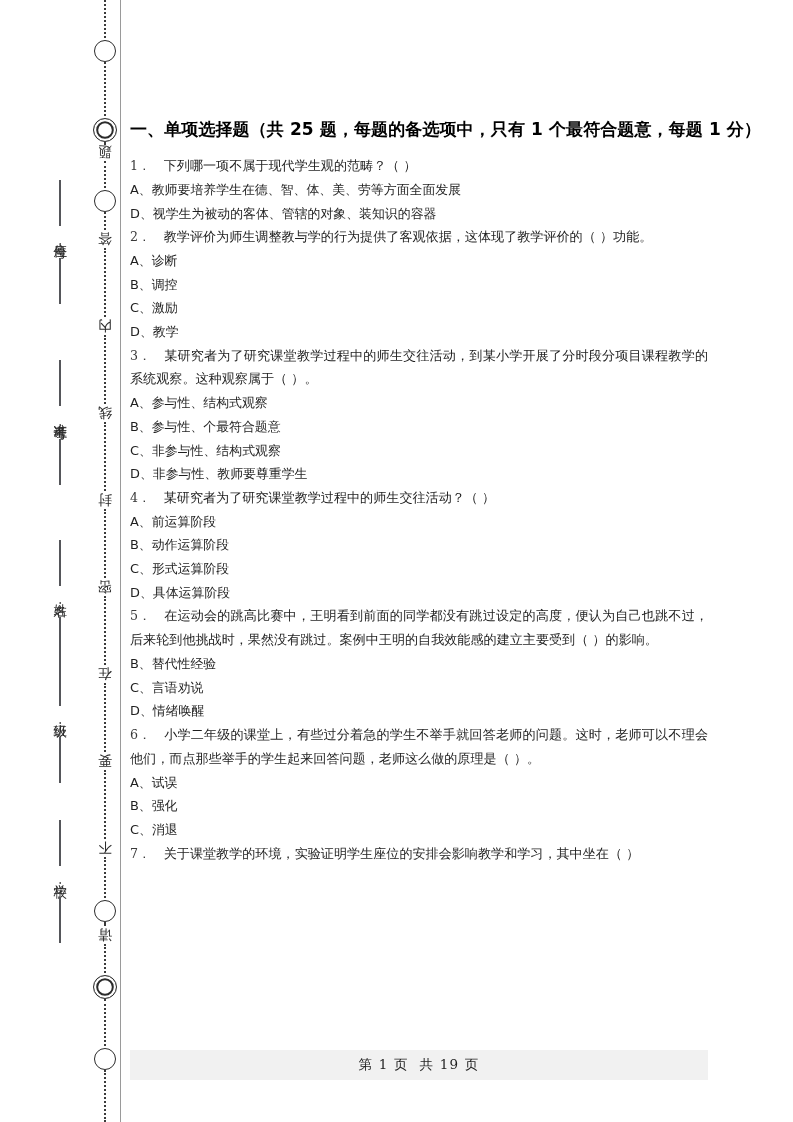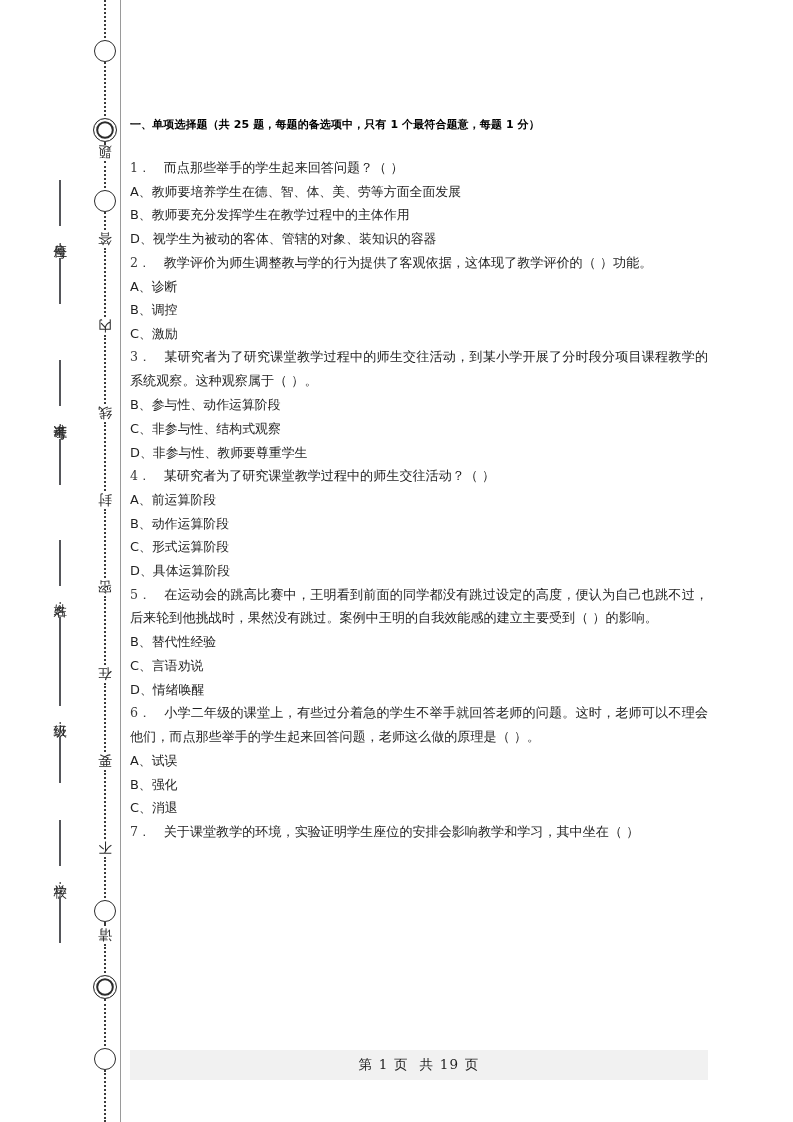--- a/index.html
+++ b/index.html
@@ -114,24 +114,24 @@
   
   #content {
     position: absolute;
     left: 130px;
     top: 118px;
     width: 578px;
   }
   .section-title {
     font-family: "DejaVu Sans", "Liberation Sans", sans-serif;
     font-weight: bold;
-    font-size: 11px;
+    font-size: 17px;
     letter-spacing: 0.1px;
     color: #000000;
-    margin: 0 0 23px 0;
+    margin: 0 0 13px 0;
     line-height: 1.35;
     white-space: nowrap;
   }
   .q-stem {
     font-family: "DejaVu Sans", "Liberation Sans", sans-serif;
     font-size: 13.1px;
     color: #1f1f1f;
     line-height: 1.83;
     margin: 0;
     text-align: justify;
@@ -240,30 +240,31 @@
         <div class="seal-ring ring-double" style="top: 975px;"></div>
         <div class="seal-ring ring-single" style="top: 1048px;"></div>
       </div>
 
     <div id="margin-divider"></div>
   </div>
 
   <div id="content">
     <div class="section-title">一、单项选择题（共 25 题，每题的备选项中，只有 1 个最符合题意，每题 1 分）</div>
     <div id="questions">
-        <p class="q-stem"><span class="q-num">1．</span>  <span>而点那些举手的学生起来回答问题？（        ）</span></p>
+        <p class="q-stem"><span class="q-num">1．</span>  <span>下列哪一项不属于现代学生观的范畴？（        ）</span></p>
         <p class="q-opt">A、教师要培养学生在德、智、体、美、劳等方面全面发展</p>
-        <p class="q-opt">B、教师要充分发挥学生在教学过程中的主体作用</p>
         <p class="q-opt">D、视学生为被动的客体、管辖的对象、装知识的容器</p>
         <p class="q-stem"><span class="q-num">2．</span>  <span>教学评价为师生调整教与学的行为提供了客观依据，这体现了教学评价的（        ）功能。</span></p>
         <p class="q-opt">A、诊断</p>
         <p class="q-opt">B、调控</p>
         <p class="q-opt">C、激励</p>
+        <p class="q-opt">D、教学</p>
         <p class="q-stem"><span class="q-num">3．</span>  <span>某研究者为了研究课堂教学过程中的师生交往活动，到某小学开展了分时段分项目课程教学的系统观察。这种观察属于（        ）。</span></p>
-        <p class="q-opt">B、参与性、动作运算阶段</p>
+        <p class="q-opt">A、参与性、结构式观察</p>
+        <p class="q-opt">B、参与性、个最符合题意</p>
         <p class="q-opt">C、非参与性、结构式观察</p>
         <p class="q-opt">D、非参与性、教师要尊重学生</p>
         <p class="q-stem"><span class="q-num">4．</span>  <span>某研究者为了研究课堂教学过程中的师生交往活动？（        ）</span></p>
         <p class="q-opt">A、前运算阶段</p>
         <p class="q-opt">B、动作运算阶段</p>
         <p class="q-opt">C、形式运算阶段</p>
         <p class="q-opt">D、具体运算阶段</p>
         <p class="q-stem"><span class="q-num">5．</span>  <span>在运动会的跳高比赛中，王明看到前面的同学都没有跳过设定的高度，便认为自己也跳不过，后来轮到他挑战时，果然没有跳过。案例中王明的自我效能感的建立主要受到（        ）的影响。</span></p>
         <p class="q-opt">B、替代性经验</p>
         <p class="q-opt">C、言语劝说</p>

